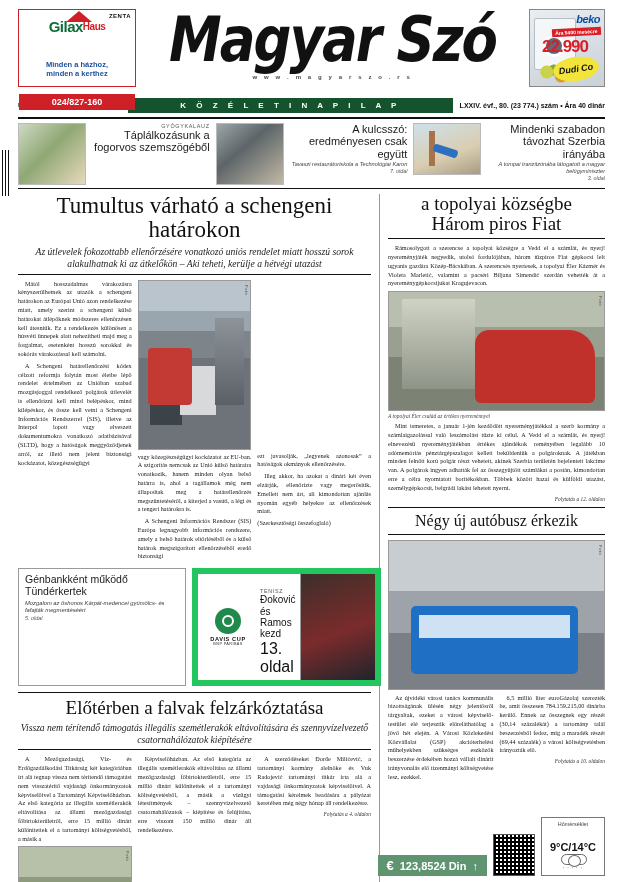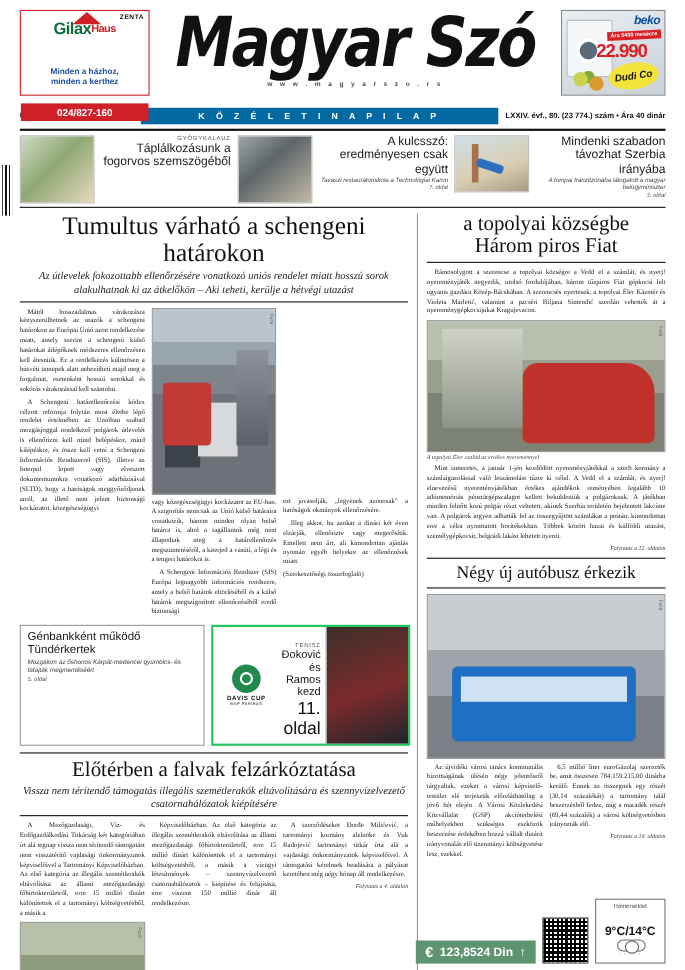--- a/index.html
+++ b/index.html
@@ -15,33 +15,33 @@
   .zenta{position:absolute;right:4px;top:3px;font-size:6px;font-weight:bold;color:#111;letter-spacing:.5px;}
   .roof{position:absolute;left:47px;top:1px;width:0;height:0;border-left:13px solid transparent;border-right:13px solid transparent;border-bottom:11px solid #cf2027;}
   .ad-left .mid{flex:1;display:flex;flex-direction:column;align-items:center;justify-content:center;line-height:1.25;}
   .ad-left .mid span{font-size:7.5px;font-weight:bold;color:#1d4f9e;}
   .ad-left .bot{flex:0 0 16px;background:#cf2027;color:#fff;font-size:9px;font-weight:bold;display:flex;align-items:center;justify-content:center;}
 
   .title-wrap{flex:1;text-align:center;position:relative;padding:0 6px;}
   .mag-title{font-family:"DejaVu Sans",sans-serif;font-weight:bold;font-style:italic;font-size:53px;line-height:.95;letter-spacing:-2px;color:#111;margin:0;transform:scaleY(1.18);transform-origin:center;}
   .mag-url{margin-top:9px;font-size:6px;letter-spacing:2.6px;color:#4a4a4a;font-weight:bold;}
 
-  .ad-right{width:95px;height:78px;border:1px solid #888;box-sizing:border-box;position:relative;background:linear-gradient(160deg,#e9eef2 0%,#d6dde3 55%,#c9d2d8 100%);overflow:hidden;}
+  .ad-right{width:76px;height:78px;border:1px solid #888;box-sizing:border-box;position:relative;background:linear-gradient(160deg,#e9eef2 0%,#d6dde3 55%,#c9d2d8 100%);overflow:hidden;}
   .beko{position:absolute;right:4px;top:3px;font-size:11px;font-weight:bold;color:#0a4ea3;font-style:italic;letter-spacing:-.5px;}
   .wm{position:absolute;left:4px;top:8px;width:40px;height:50px;background:#f4f6f7;border:1px solid #b6bfc6;border-radius:2px;}
   .wm:after{content:"";position:absolute;left:8px;top:16px;width:22px;height:22px;border-radius:50%;background:#5b6b77;border:3px solid #fff;box-sizing:border-box;}
   .redbar{position:absolute;right:3px;top:18px;background:#d81f26;color:#fff;font-size:5px;font-weight:bold;padding:1px 3px;transform:rotate(-3deg);}
   .price-big{position:absolute;right:16px;top:27px;font-size:17px;font-weight:bold;color:#d81f26;letter-spacing:-1px;}
   .dudi{position:absolute;right:5px;bottom:5px;width:46px;height:24px;background:#f2e43a;border-radius:50%;display:flex;align-items:center;justify-content:center;font-size:9px;font-style:italic;font-weight:bold;color:#111;transform:rotate(-8deg);}
   .veg{position:absolute;left:6px;bottom:2px;width:36px;height:20px;background:radial-gradient(circle at 30% 40%,#c9d24a 0 6px,transparent 7px),radial-gradient(circle at 70% 60%,#d99b2e 0 6px,transparent 7px),radial-gradient(circle at 50% 30%,#7fa93c 0 5px,transparent 6px);}
 
   
   .strip{display:flex;align-items:center;height:17px;margin-top:2px;}
   .strip .date{font-size:7px;font-weight:bold;white-space:nowrap;padding-right:7px;color:#111;}
-  .strip .green{flex:1;background:#0369a1;height:15px;display:flex;align-items:center;justify-content:center;color:#fff;font-size:8px;font-weight:bold;letter-spacing:4px;}
+  .strip .green{flex:1;background:#14532d;height:15px;display:flex;align-items:center;justify-content:center;color:#fff;font-size:8px;font-weight:bold;letter-spacing:4px;}
   .strip .issue{font-size:7px;font-weight:bold;white-space:nowrap;padding-left:7px;color:#111;}
   .rule-thick{border-top:2px solid #111;margin-top:3px;}
 
   
   .teasers{display:flex;gap:6px;margin-top:4px;height:62px;}
   .tz{display:flex;gap:4px;flex:1;text-align:right;}
   .tz .pic{width:68px;flex:0 0 68px;border:1px solid #bbb;box-sizing:border-box;}
   .pic-a{background:linear-gradient(135deg,#cfd9c3,#8fa874 45%,#e8d9bd);}
   .pic-b{background:linear-gradient(140deg,#9fa6a9,#5d6569 40%,#c2b9a6);}
   .pic-c{background:linear-gradient(160deg,#bcd2e0,#d8c7a2 55%,#9a8f78);}
@@ -90,21 +90,21 @@
   .ph-play:after{content:"";position:absolute;left:28%;top:46%;width:38%;height:8px;background:#2f6fc0;transform:rotate(18deg);border-radius:3px;}
 
   .credit{position:absolute;right:1px;top:4px;font-size:4.4px;color:#555;writing-mode:vertical-rl;letter-spacing:.3px;}
 
   
   .promo{border:1px solid #9a9a9a;box-sizing:border-box;padding:5px 6px;}
   .promo h4{margin:0;font-size:10.5px;font-weight:400;line-height:1.12;color:#1a1a1a;}
   .promo .sub{font-size:5.8px;font-style:italic;color:#3b3b3b;line-height:1.25;margin-top:2px;}
   .promo .pg{font-size:5.4px;font-style:italic;color:#555;margin-top:1px;}
 
-  .davis{display:flex;border:2px solid #22c55e;box-sizing:border-box;text-align:right;}
+  .davis{display:flex;border:6px solid #22c55e;box-sizing:border-box;}
   .davis .logo{width:60px;flex:0 0 60px;display:flex;flex-direction:column;align-items:center;justify-content:center;padding:4px 0;}
   .dcball{width:26px;height:26px;border-radius:50%;background:#1f8a4c;position:relative;}
   .dcball:before{content:"";position:absolute;inset:7px;border-radius:50%;border:2px solid #fff;}
   .dctxt{font-size:5.6px;font-weight:bold;letter-spacing:.6px;margin-top:2px;color:#111;}
   .dcsub{font-size:3.8px;letter-spacing:.4px;color:#333;}
   .davis .meta{flex:1;padding:14px 4px 4px 2px;}
   .davis .meta h4{margin:0;font-size:10px;font-weight:400;line-height:1.14;}
   .davis .pic{width:74px;flex:0 0 74px;border-left:1px solid #9a9a9a;background:linear-gradient(160deg,#3d2f2a,#7b2b2b 55%,#20242c);}
 
   h2.sec{font-family:"Liberation Serif",serif;font-weight:400;font-size:19px;text-align:center;margin:0;line-height:1.06;}
@@ -235,21 +235,21 @@
         </div>
         <div class="davis" style="flex:1">
           <div class="logo">
             <div class="dcball"></div>
             <div class="dctxt">DAVIS CUP</div>
             <div class="dcsub">BNP PARIBAS</div>
           </div>
           <div class="meta">
             <div class="kicker">TENISZ</div>
             <h4>Ðoković és Ramos kezd</h4>
-            <div class="pg">11. oldal</div>
+            <div class="pg">13. oldal</div>
           </div>
           <div class="pic"></div>
         </div>
       </div>
 
       <div style="border-top:1px solid #111;margin-top:6px;padding-top:5px;">
         <h2 class="sec">Előtérben a falvak felzárkóztatása</h2>
         <div class="deck">Vissza nem térítendő támogatás illegális szemétlerakók eltávolítására és szennyvízelvezető csatornahálózatok kiépítésére</div>
         <div class="hr-dbl"></div>
         <div class="body3">

